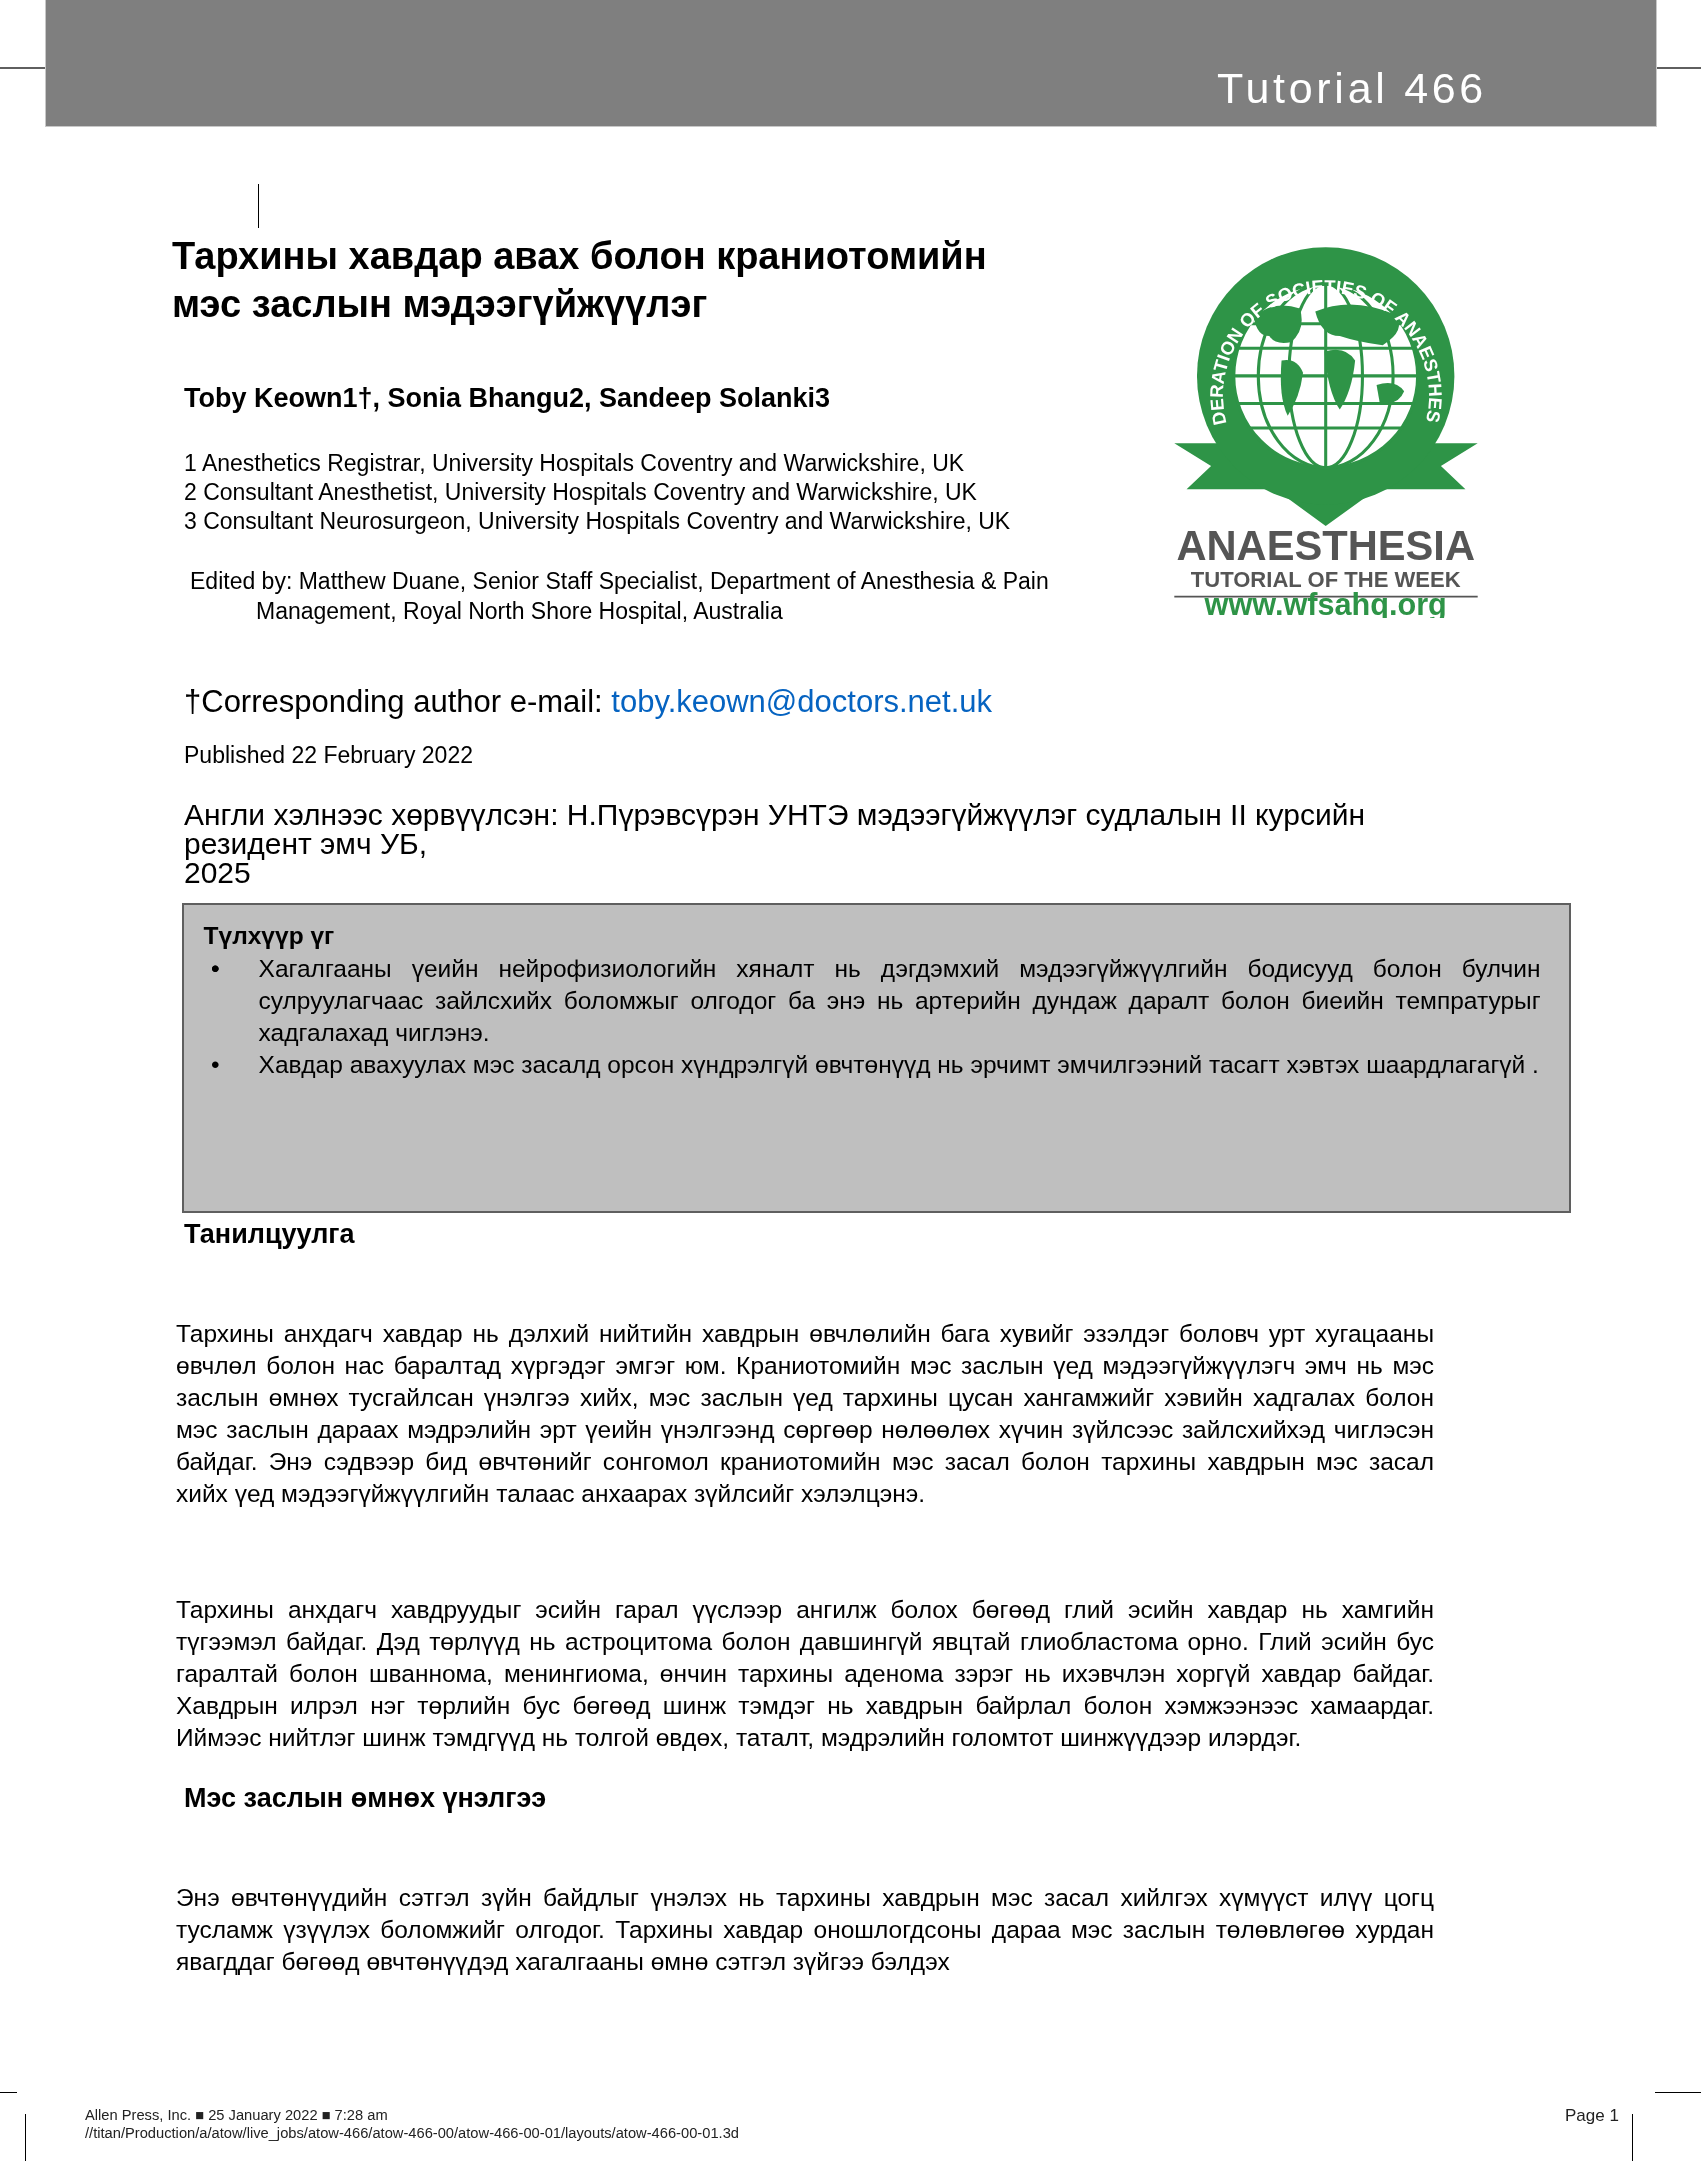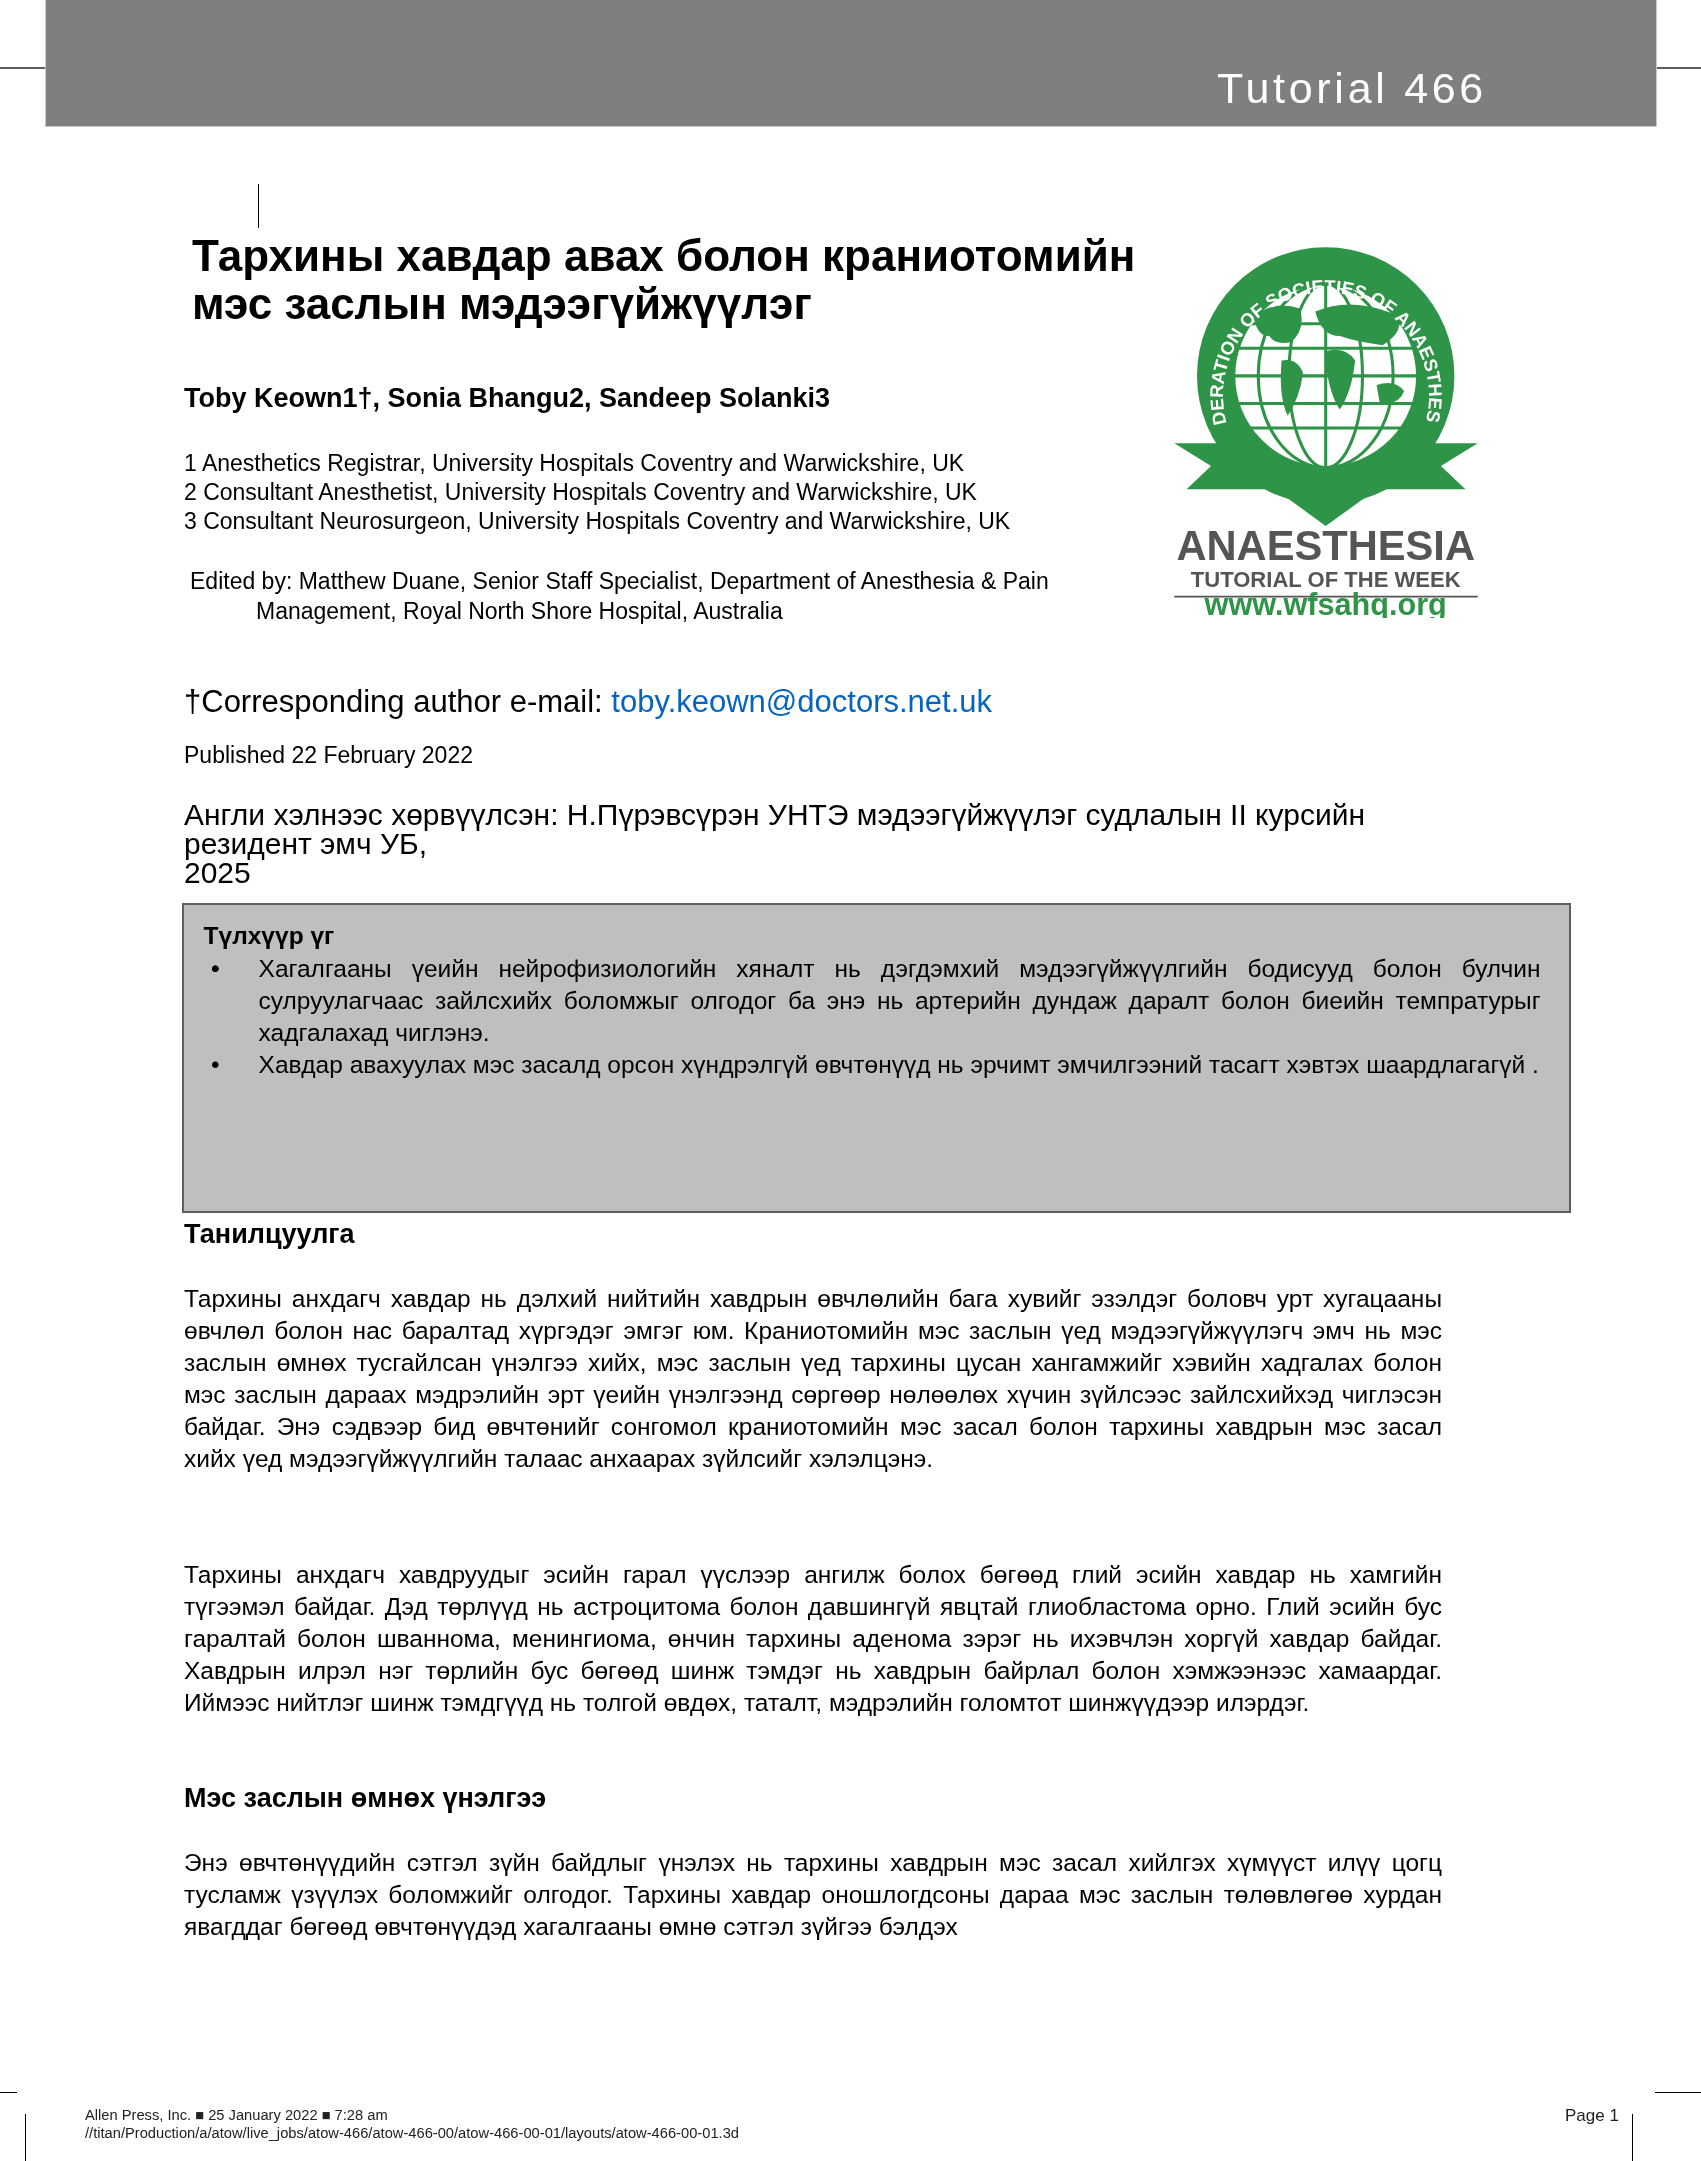--- a/index.html
+++ b/index.html
@@ -5,37 +5,37 @@
   html, body { margin: 0; padding: 0; background: #ffffff; }
   body { width: 1702px; height: 2161px; position: relative; overflow: hidden;
          font-family: "Liberation Sans", sans-serif; color: #000; }
   .abs { position: absolute; }
   .header-bar { left: 45px; top: 0; width: 1610px; height: 126px; background: #7f7f7f;
                 border-bottom: 1.2px solid #c8c8c8; border-left: 0.6px solid #c8c8c8; border-right: 0.6px solid #c8c8c8; }
   .header-title { position: absolute; right: 169px; top: 67px; font-size: 43px; color: #ffffff;
                   letter-spacing: 3.7px; line-height: 1; }
   .crop { background: #5f5f5f; height: 1.8px; }
   .vline { background: #000; width: 1.2px; }
-  .title { left: 192px; top: 232px; font-size: 44px; font-weight: bold; line-height: 48px; width: 993px; }
+  .title { left: 172px; top: 232px; font-size: 38px; font-weight: bold; line-height: 48px; width: 993px; }
   .authors { left: 184px; top: 383px; font-size: 27px; font-weight: bold; }
   .affil { left: 184px; top: 449px; font-size: 23px; line-height: 29px; }
   .edited { left: 190px; top: 566px; font-size: 23px; line-height: 30px; width: 1006px; }
   .edited .indent { padding-left: 66px; display: block; }
   .email-line { left: 184px; top: 684px; font-size: 31px; }
   .email-line a { color: #0563c1; text-decoration: none; }
   .published { left: 184px; top: 742px; font-size: 23px; }
   .translator { left: 184px; top: 800px; font-size: 30px; line-height: 29px; width: 1263px; }
   .keybox { left: 182px; top: 903px; width: 1389px; height: 310px; background: #bfbfbf;
             border: 2.5px solid #5f5f5f; box-sizing: border-box; }
   .keybox h3 { margin: 0; position: absolute; left: 19.6px; top: 17px; font-size: 24.5px; font-weight: bold; text-align: right; }
   .keybox ul { position: absolute; left: 19.6px; top: 48px; width: 1337px; margin: 0; padding: 0; list-style: none; }
   .keybox li { position: relative; padding-left: 55px; font-size: 24.5px; line-height: 32px; text-align: justify; }
   .keybox li .bullet { position: absolute; left: 7.4px; top: 0; }
   .section-h { left: 184px; font-size: 27px; font-weight: bold; }
-  .para { left: 184px; width: 1258px; font-size: 24.5px; line-height: 32px; text-align: justify; }
+  .para { left: 176px; width: 1258px; font-size: 24.5px; line-height: 32px; text-align: justify; margin-top: 35px; }
   .footer-left { left: 85px; top: 2106px; font-size: 14.7px; color: #222; line-height: 18.4px; }
   .footer-right { left: 1565px; top: 2106px; font-size: 17px; color: #222; }
   .logo { left: 1168px; top: 238px; width: 316px; height: 380px; }
 </style>
 </head>
 <body>
 
 <div class="abs crop" style="left:0;top:67px;width:45px;"></div>
 <div class="abs crop" style="left:1656px;top:67px;width:46px;"></div>
 <div class="abs crop" style="left:0;top:2092px;width:17px;background:#000;height:1.2px;"></div>

